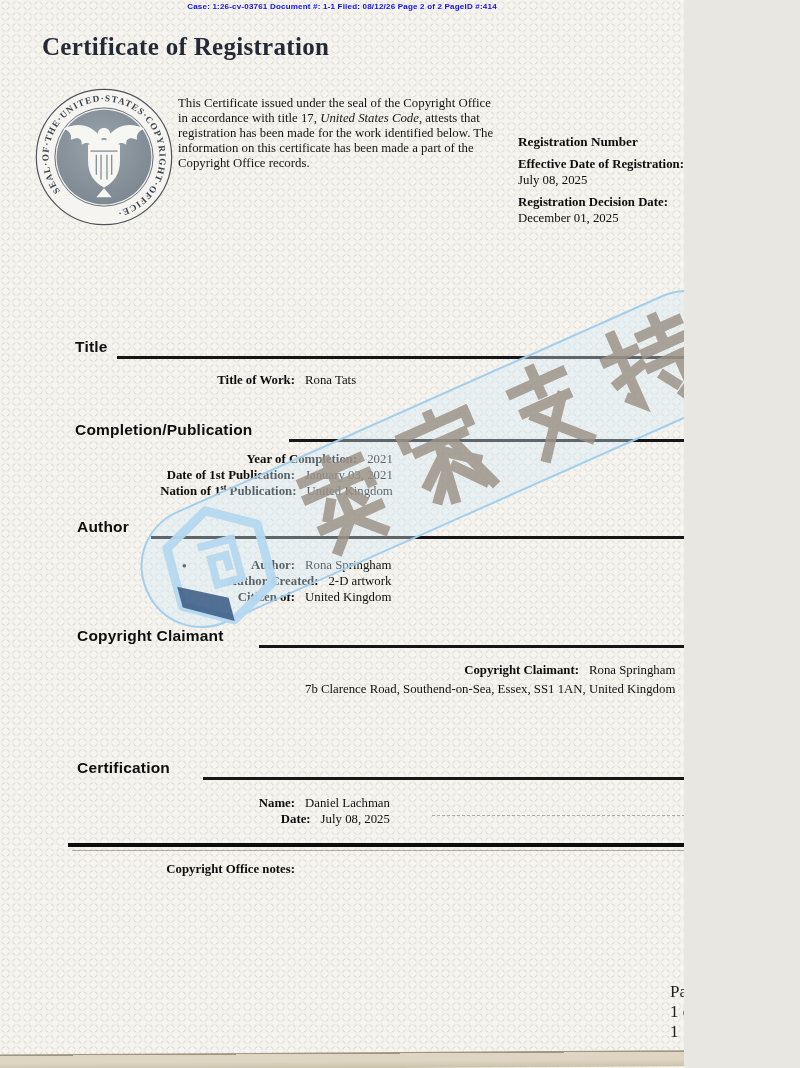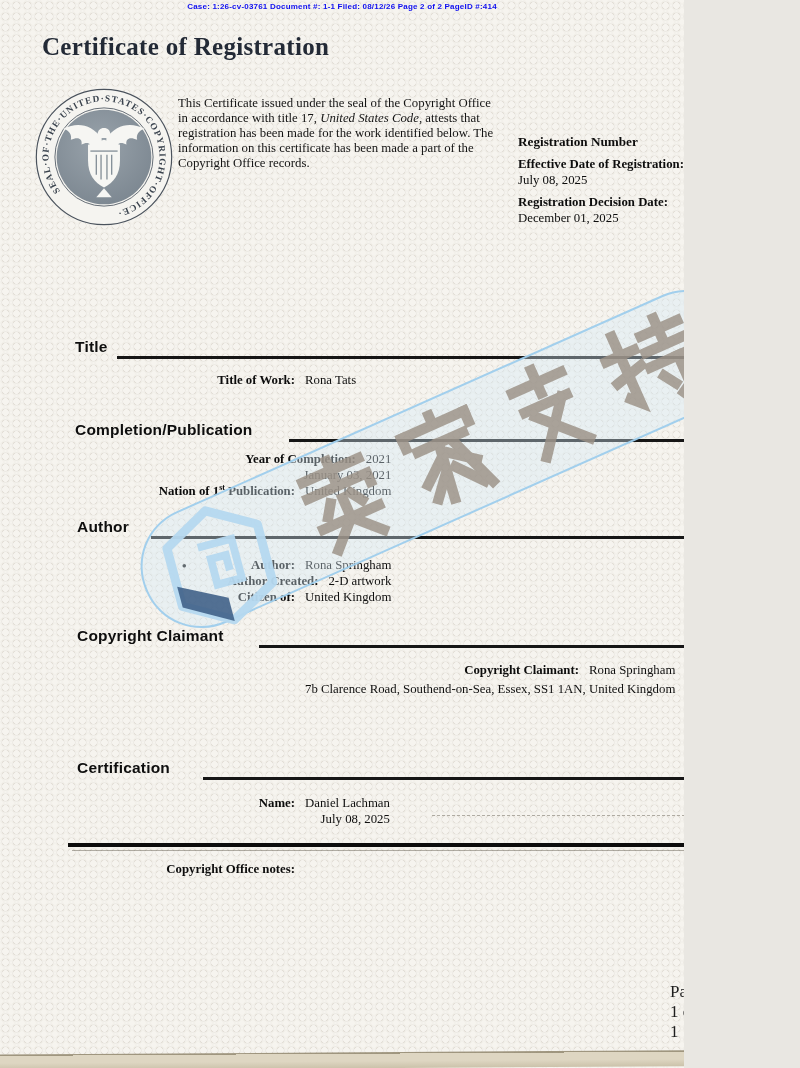--- a/index.html
+++ b/index.html
@@ -172,20 +172,21 @@
   </div>
 
   <div class="sec-head" style="left:75px;top:421px;">Completion/Publication</div>
   <div class="rule" style="left:289px;top:439px;width:453px;"></div>
   <div class="rows" style="top:451px;">
     <div class="row">
       <div class="lbl">Year of Completion:</div>
       <div class="val">2021</div>
     </div>
     <div class="row">
+      <div class="lbl">Date of 1st Publication:</div>
       <div class="val">January 03, 2021</div>
     </div>
     <div class="row">
       <div class="lbl"><span>Nation of 1</span><sup>st</sup><span> Publication:</span></div>
       <div class="val">United Kingdom</div>
     </div>
   </div>
 
   <div class="sec-head" style="left:77px;top:518px;">Author</div>
   <div class="rule" style="left:151px;top:536px;width:591px;"></div>
@@ -219,20 +220,21 @@
   </div>
 
   <div class="sec-head" style="left:77px;top:759px;">Certification</div>
   <div class="rule" style="left:203px;top:777px;width:539px;"></div>
   <div class="rows" style="top:795px;">
     <div class="row">
       <div class="lbl">Name:</div>
       <div class="val">Daniel Lachman</div>
     </div>
     <div class="row">
+      <div class="lbl">Date:</div>
       <div class="val">July 08, 2025</div>
     </div>
   </div>
   <div class="cert-faint-line"></div>
 
   <div class="thick-rule"></div>
   <div class="thick-rule-shadow"></div>
   <div class="rows" style="top:861px;">
     <div class="row">
       <div class="lbl">Copyright Office notes:</div>

